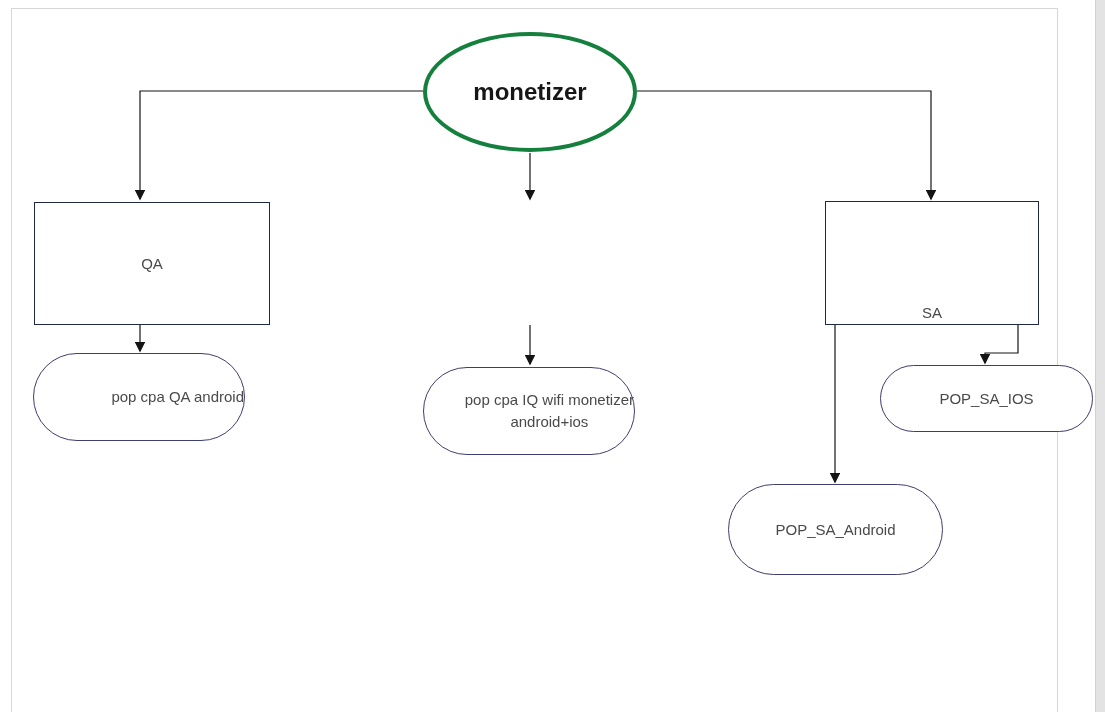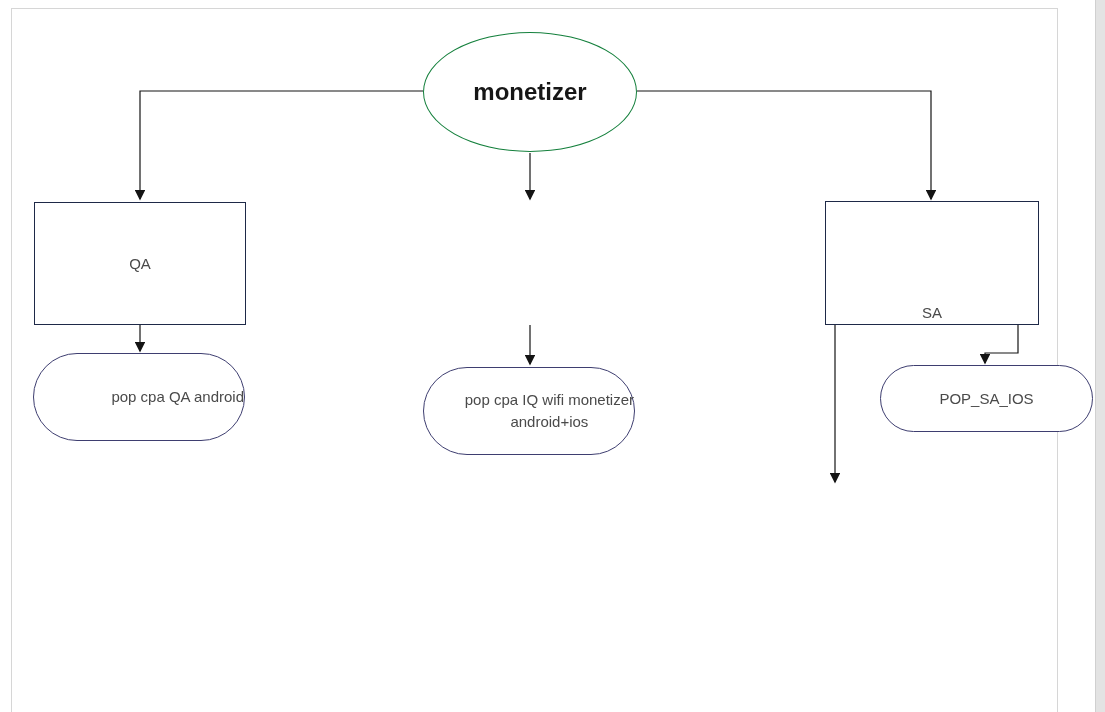--- a/index.html
+++ b/index.html
@@ -44,21 +44,21 @@
     justify-content: center;
     text-align: center;
     font-size: 15px;
     color: #4a4a4a;
     line-height: 22px;
     white-space: pre-line;
   }
   .rect   { border: 1px solid #1e2947; }
   .round  { border: 1px solid #3e3e70; border-radius: 999px; }
   .ellipse {
-    border: 1px solid #15803d;
+    border: 4px solid #15803d;
     border-radius: 50%;
     font-size: 24px;
     font-weight: bold;
     color: #161616;
   }
   .annotation {
     position: absolute;
     z-index: 2;
     left: 55px;
     top: 452px;
@@ -100,38 +100,41 @@
     <path d="M140,325 L140,351" fill="none" stroke="#141414" stroke-width="1.2" marker-end="url(#arrow)"></path>
     <path d="M530,325 L530,364" fill="none" stroke="#141414" stroke-width="1.2" marker-end="url(#arrow)"></path>
     <path d="M835,325 L835,482" fill="none" stroke="#141414" stroke-width="1.2" marker-end="url(#arrow)"></path>
     <path d="M1018,325 L1018,353 L985,353 L985,363" fill="none" stroke="#141414" stroke-width="1.2" marker-end="url(#arrow)"></path>
   </svg>
 
   <div class="node ellipse" style="left:423px; top:32px; width:214px; height:120px;">
     <span>monetizer</span>
   </div>
 
-  <div class="node rect" style="left:34px; top:202px; width:212px; height:123px;">
+  <div class="node rect" style="left:34px; top:202px; width:236px; height:123px;">
     <span>QA</span>
   </div>
 
 
   <div class="node rect" style="left:825px; top:201px; width:214px; height:124px;align-items:flex-end;">
     <span>SA</span>
   </div>
 
   <div class="node round" style="left:33px; top:353px; width:212px; height:88px;justify-content:flex-end;">
     <span>pop cpa QA android</span>
   </div>
 
   <div class="node round" style="left:423px; top:367px; width:212px; height:88px;justify-content:flex-end;">
     <span>pop cpa IQ wifi monetizer
 android+ios</span>
   </div>
 
+  <div class="node round" style="left:728px; top:484px; width:215px; height:91px;">
+    <span>POP_SA_Android</span>
+  </div>
 
   <div class="node round" style="left:880px; top:365px; width:213px; height:67px;align-items:center;">
     <span>POP_SA_IOS</span>
   </div>
 
 
   <div class="scrollbar"></div>
 
 </div>
 

